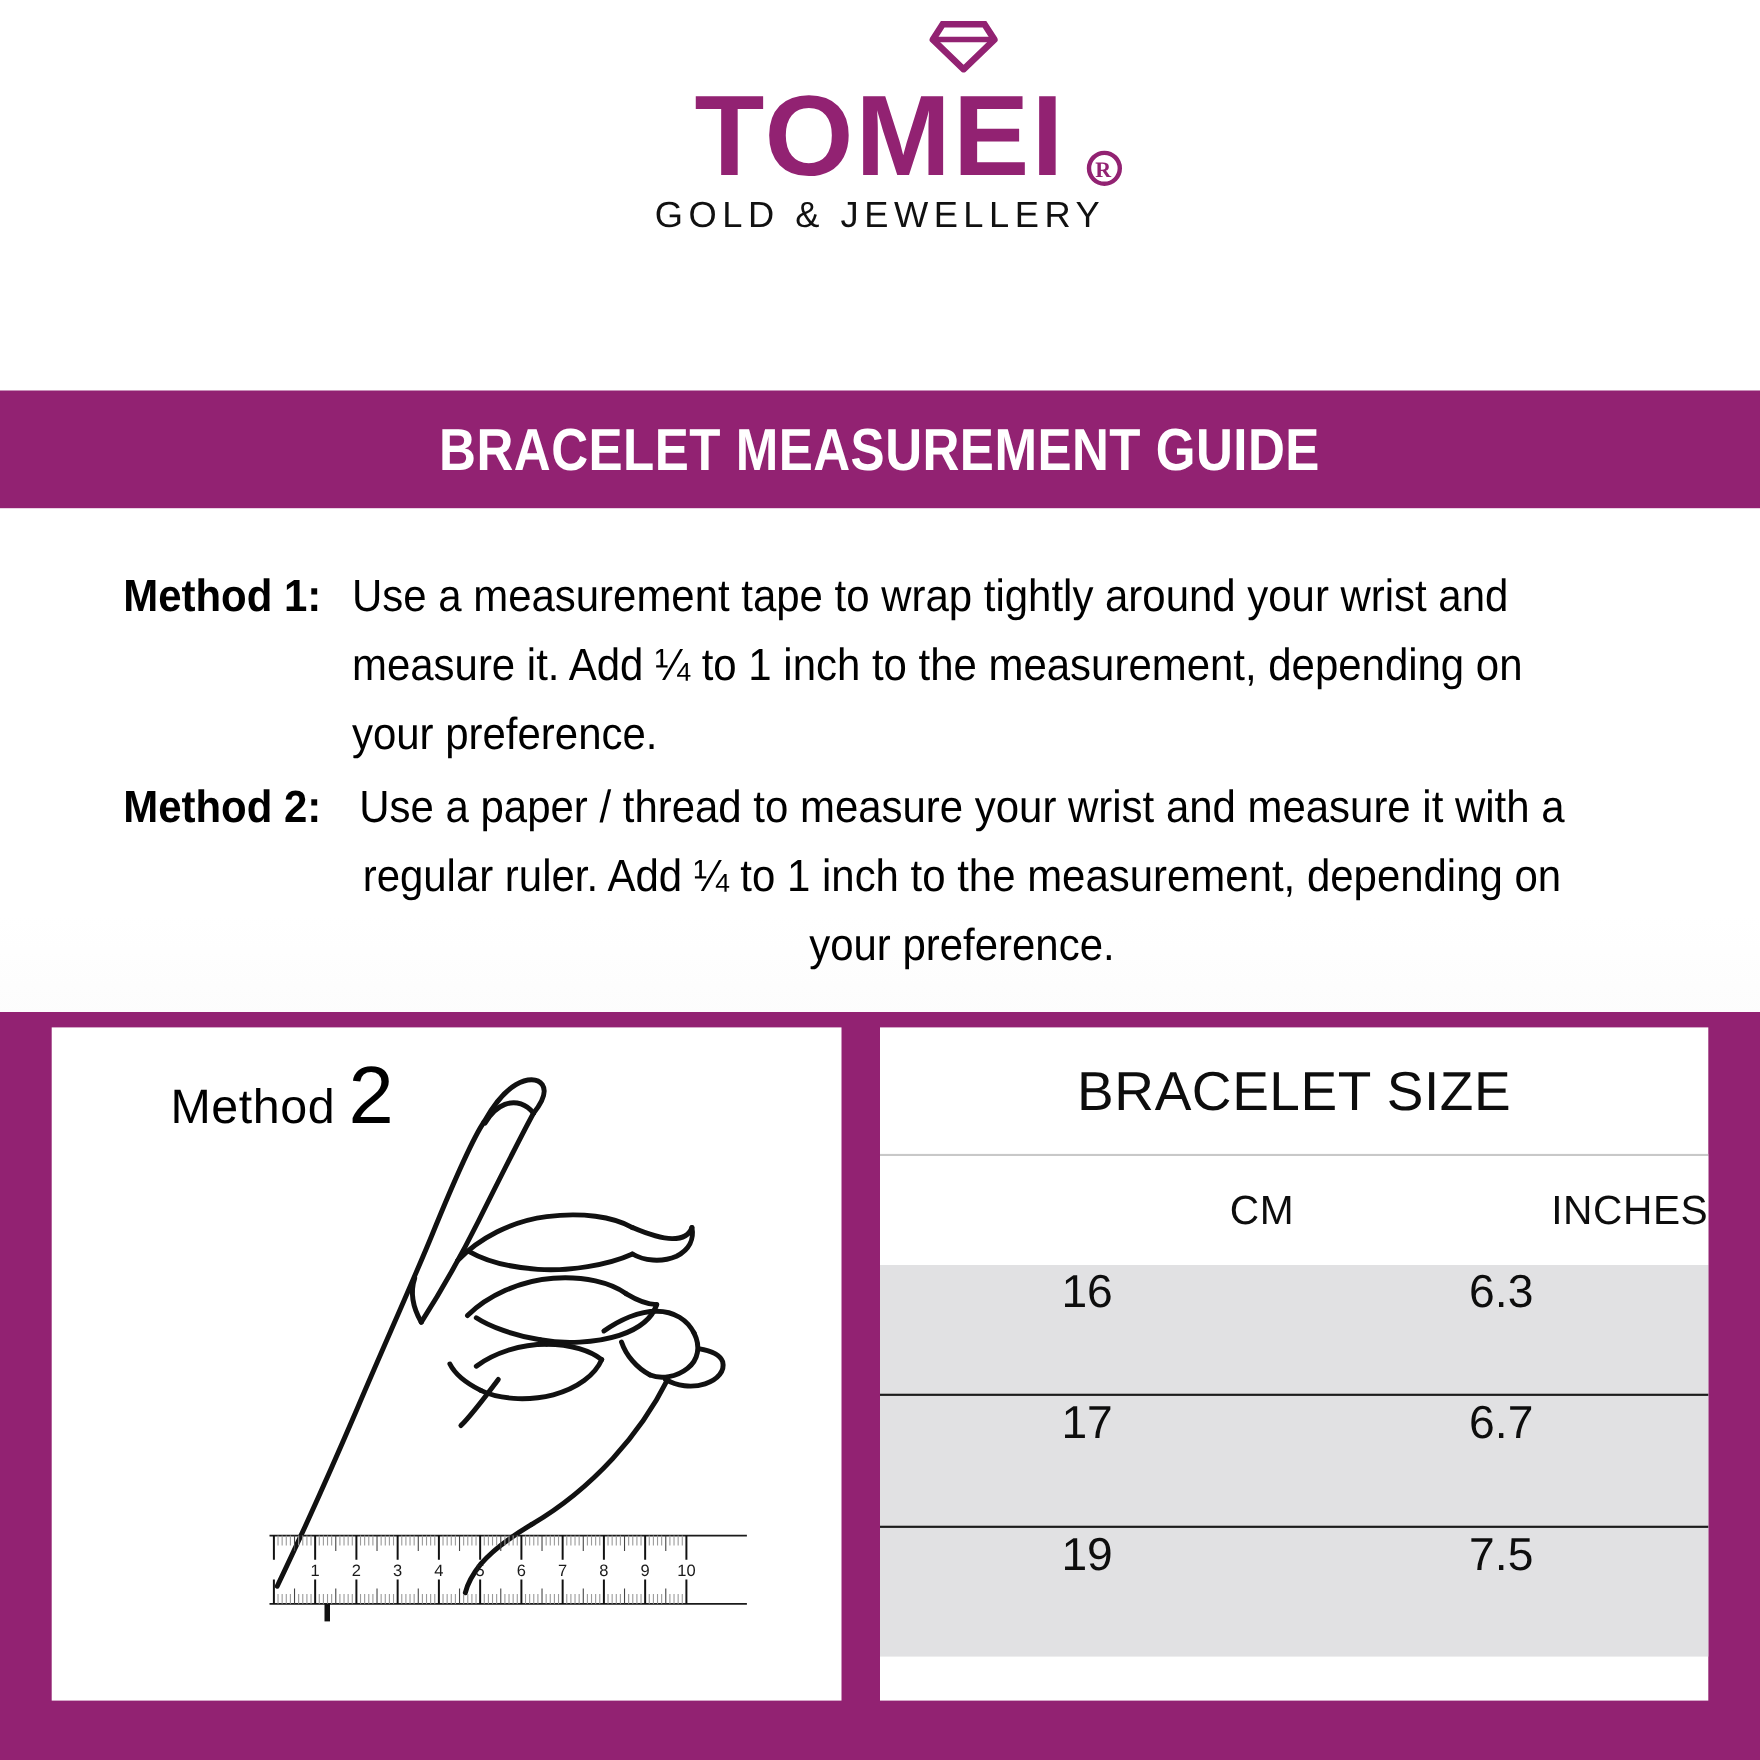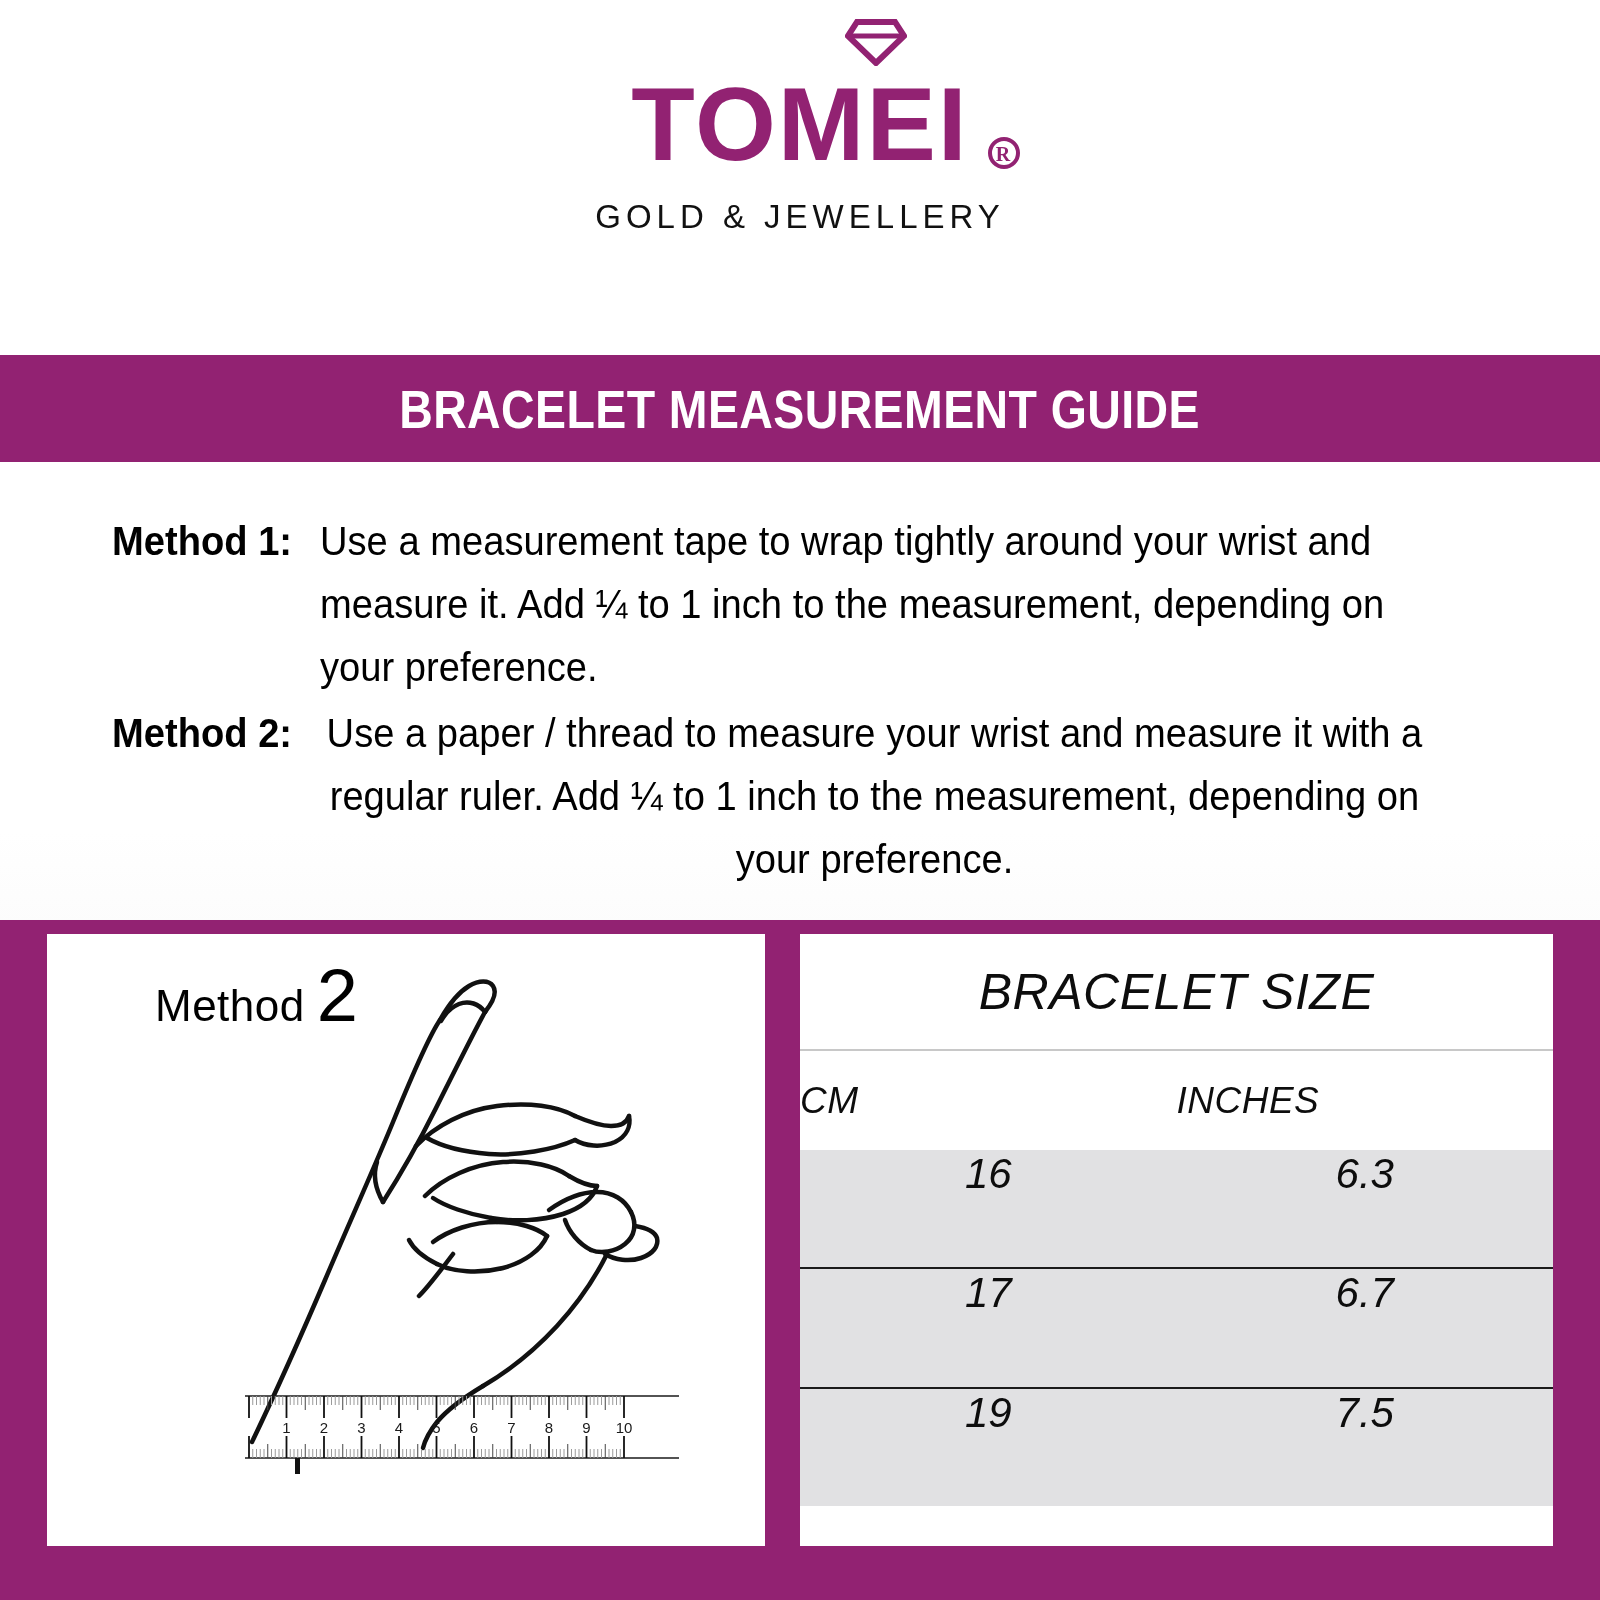--- a/index.html
+++ b/index.html
@@ -56,21 +56,20 @@
     height: 48px;
   }
   .logo-reg {
     position: absolute;
     right: -52px;
     bottom: 6px;
     width: 34px;
     height: 34px;
   }
   .logo-sub {
-    margin-top: 22px;
     color: #111111;
     font-family: "Liberation Sans", sans-serif;
     font-size: 33px;
     font-weight: 500;
     letter-spacing: 5px;
     white-space: nowrap;
   }
 
   
   .banner {
@@ -201,21 +200,20 @@
 
   
   .tbl {
     position: absolute;
     left: 0;
     top: 0;
     width: 753px;
     height: 572px;
     display: flex;
     flex-direction: column;
-    font-style: italic;
   }
   .tbl-title {
     height: 115px;
     display: flex;
     align-items: center;
     justify-content: center;
     font-family: "Liberation Sans", sans-serif;
     font-size: 50px;
     color: #0d0d0d;
     letter-spacing: 0.5px;
@@ -223,21 +221,21 @@
     white-space: nowrap;
   }
   .tbl-subhead {
     height: 99px;
     display: flex;
     align-items: center;
     background: #ffffff;
   }
   .tbl-subhead .cell {
     flex: 1;
-    text-align: left;
+    text-align: right;
     font-family: "Liberation Sans", sans-serif;
     font-size: 37px;
     color: #0d0d0d;
     letter-spacing: 0.5px;
   }
   .tbl-row {
     flex: 1;
     display: flex;
     align-items: flex-start;
     background: #e1e1e3;

